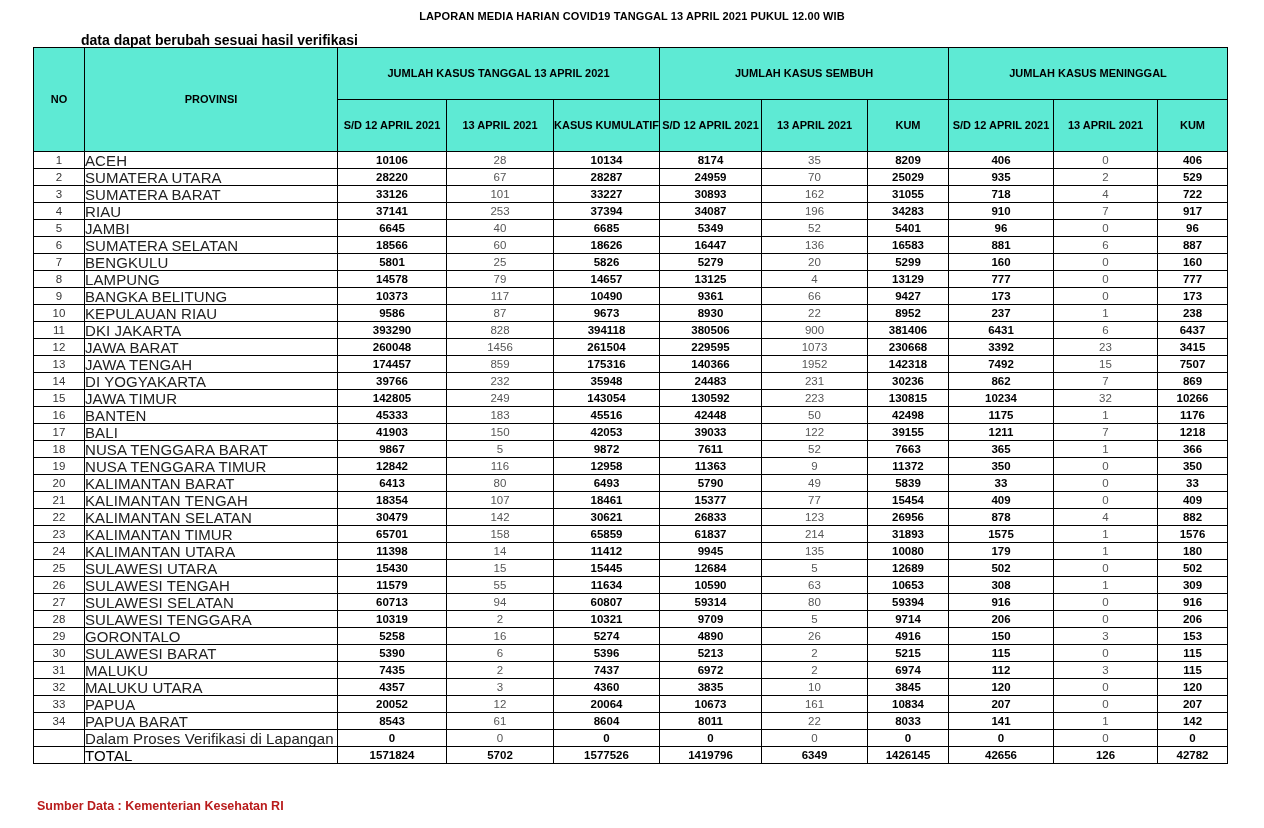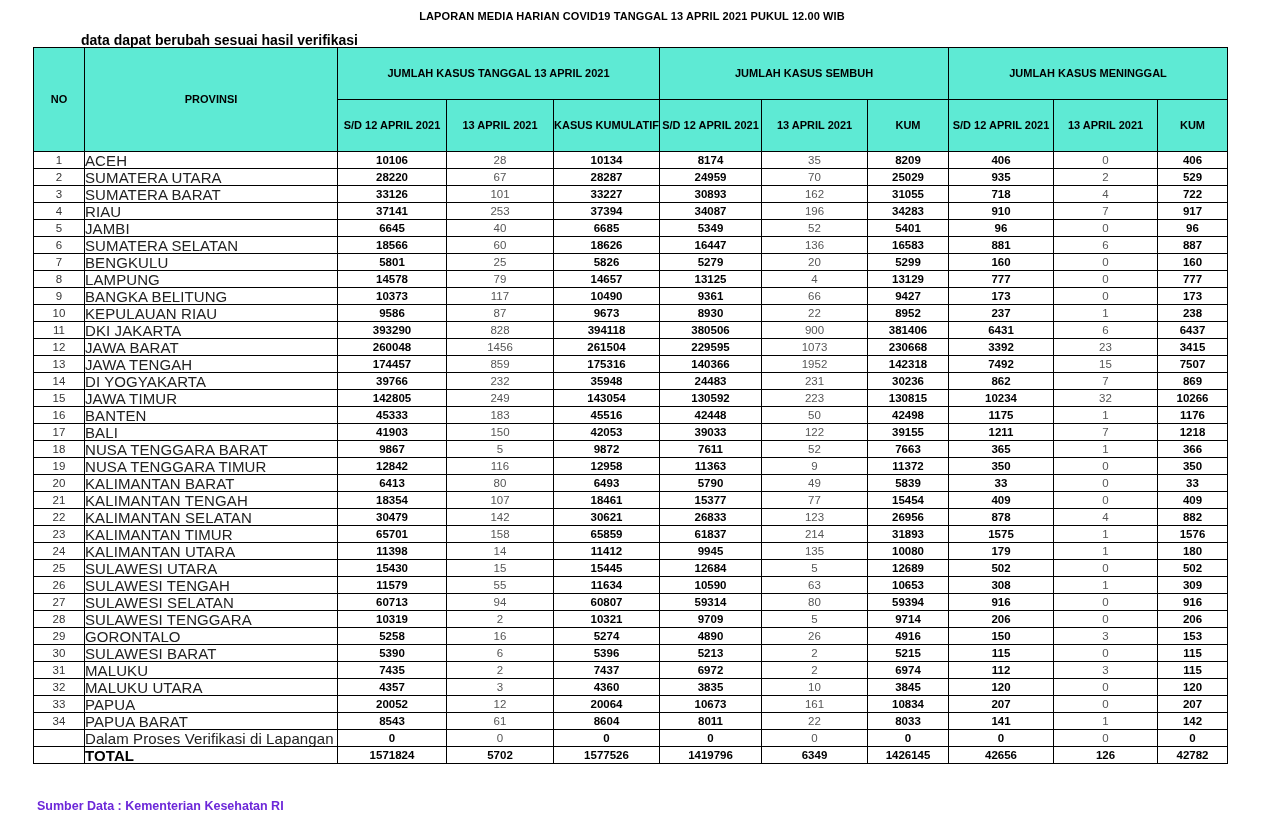--- a/index.html
+++ b/index.html
@@ -10,22 +10,22 @@
   table.report td, table.report th { border: 1.5px solid #000; padding: 0; overflow: hidden; white-space: nowrap; }
   th { background: #5eead4; font-weight: bold; font-size: 11px; text-align: center; vertical-align: middle; line-height: 1.45; }
   tr.h1 th { height: 51px; }
   tr.h2 th { height: 51px; white-space: normal; }
   th.no-h, th.prov-h { height: 104px; }
   td { height: 16px; font-family: "Liberation Sans", sans-serif; font-size: 11.5px; text-align: center; vertical-align: middle; line-height: 15px; }
   td.no { color: #333; font-size: 11.5px; }
   td.prov { text-align: left; padding-left: 2px; color: #222; font-size: 15px; letter-spacing: 0.1px; }
   td.b { font-weight: bold; }
   td.l { color: #555; }
-  tr.total td.prov { font-weight: bold; color: #000; margin-top: 8px; }
-  .source { position: absolute; top: 799px; left: 37px; font-weight: bold; font-size: 12.5px; color: #6d28d9; }
+  tr.total td.prov { font-weight: normal; color: #000; margin-top: 8px; }
+  .source { position: absolute; top: 799px; left: 37px; font-weight: bold; font-size: 12.5px; color: #b91c1c; }
 </style>
 </head>
 <body>
 
 <div class="title">LAPORAN MEDIA HARIAN COVID19 TANGGAL 13 APRIL 2021 PUKUL 12.00 WIB</div>
 <div class="note">data dapat berubah sesuai hasil verifikasi</div>
 
 <table class="report">
   <colgroup>
     <col style="width:51px">

